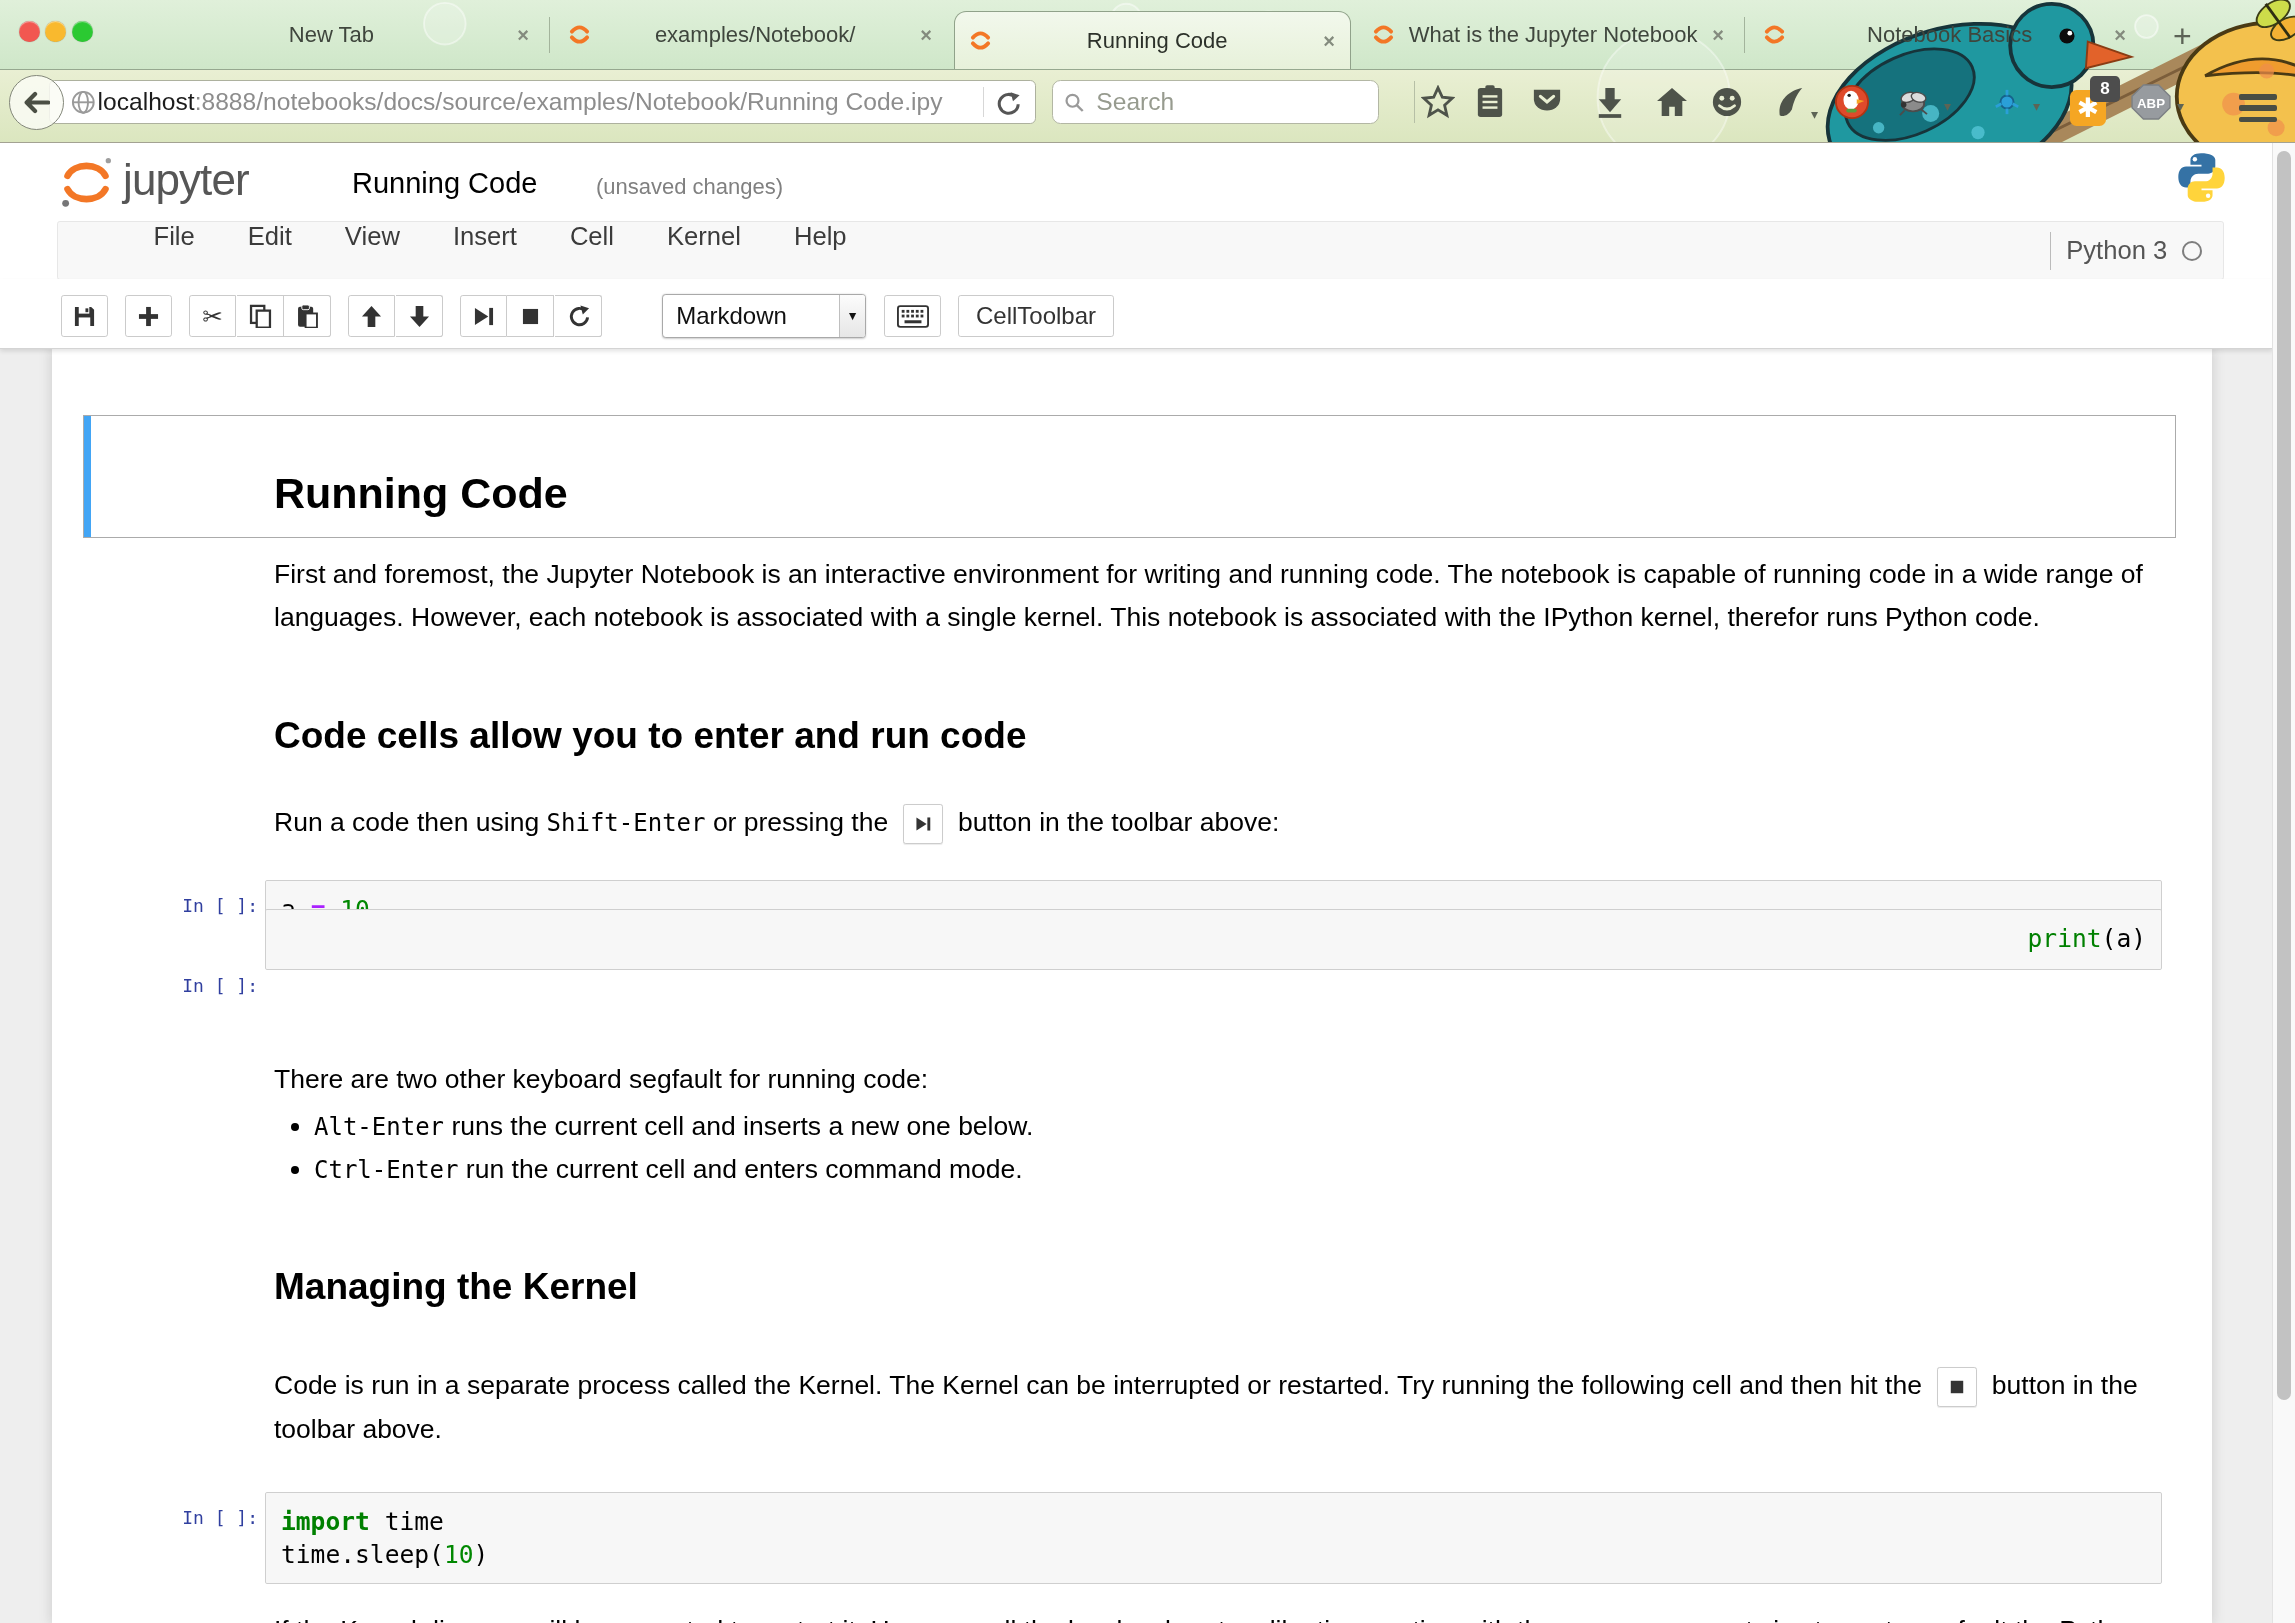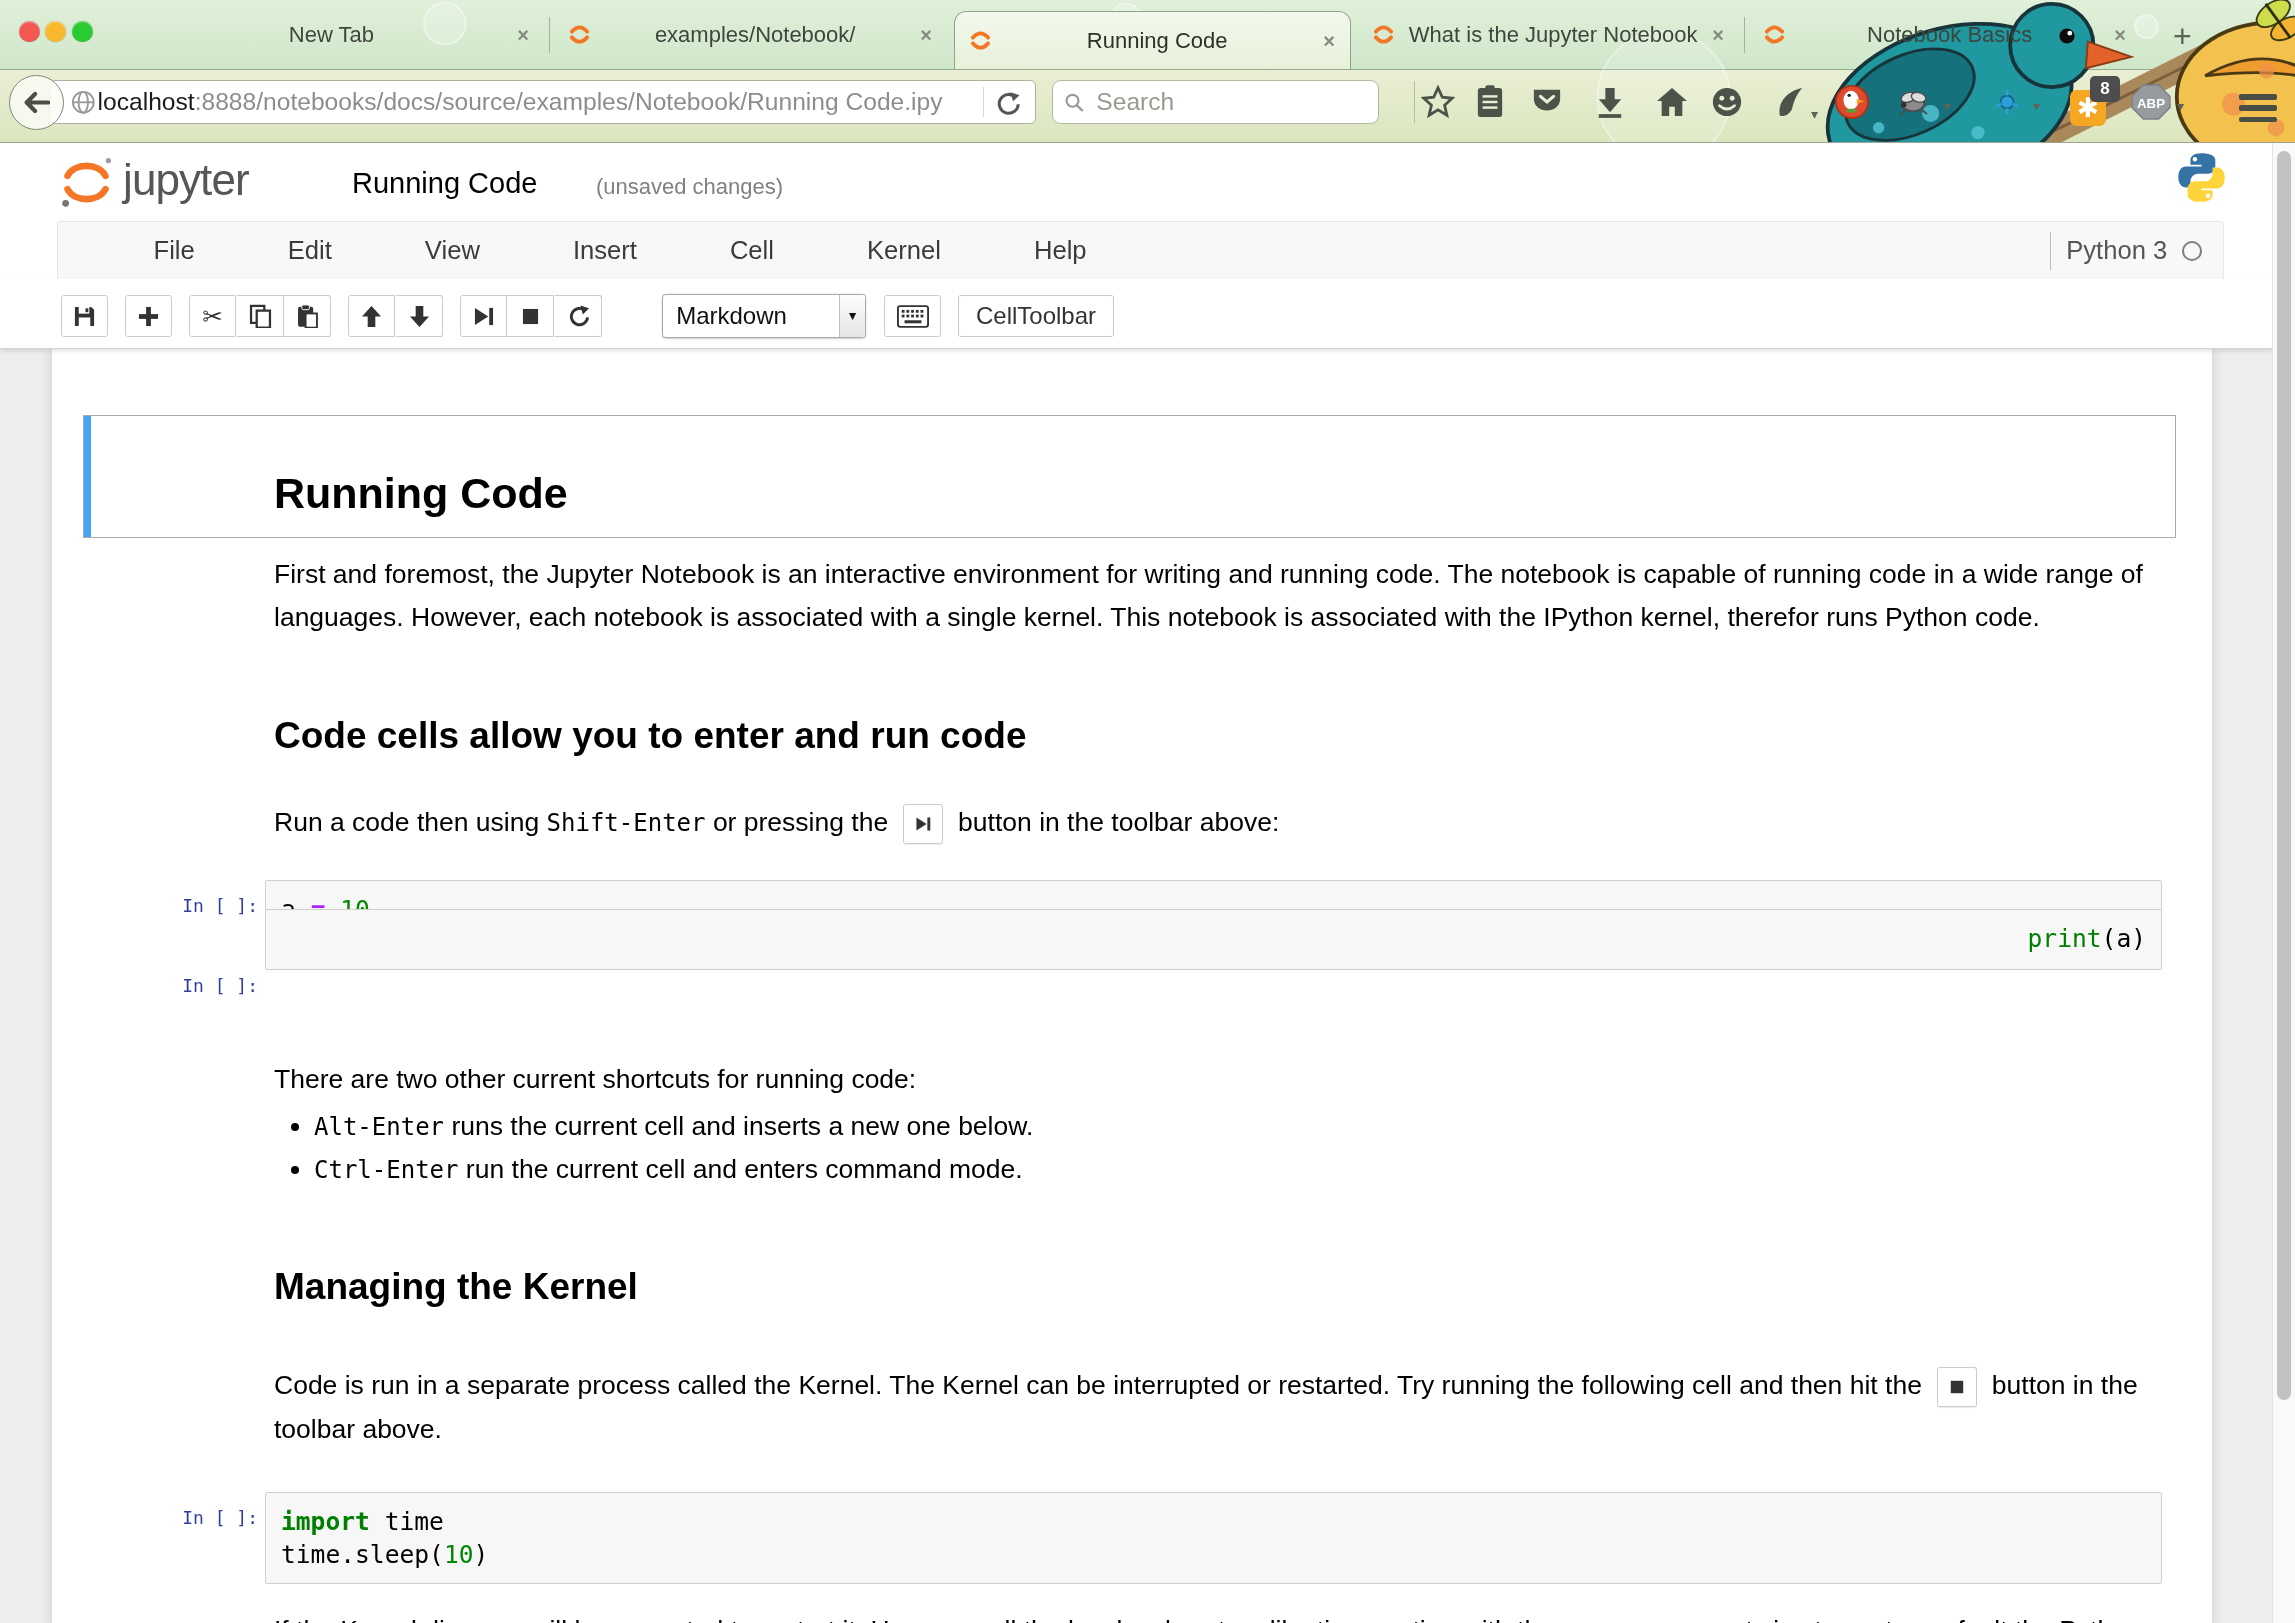--- a/index.html
+++ b/index.html
@@ -51,21 +51,21 @@
   .burger{position:absolute;left:2239px;top:94px;width:38px;z-index:3;}
   .burger div{height:5.7px;background:#494e44;border-radius:1.9px;margin-bottom:5.7px;}
   
   .page-bg{position:absolute;left:0;top:143px;width:2273px;height:205px;background:#fff;z-index:2;}
   .jp-header{position:absolute;left:0;top:143px;width:2273px;height:79px;z-index:3;}
   .jp-logo-text{position:absolute;left:123px;top:155px;font-size:44px;color:#565656;letter-spacing:-0.9px;}
   .jp-title{position:absolute;left:352px;top:167px;font-size:29px;color:#000;}
   .jp-status{position:absolute;left:596px;top:174px;font-size:22px;color:#808080;}
   .menubar{position:absolute;left:57px;top:221px;width:2167px;height:59px;background:#f8f8f8;
            border:0.9px solid #e7e7e7;border-radius:2.8px;z-index:3;box-sizing:border-box;}
-  .menubar ul{list-style:none;margin:0;padding:0 0 0 69px;display:flex;height:100%;align-items:center;gap:40px;}
+  .menubar ul{list-style:none;margin:0;padding:0 0 0 69px;display:flex;height:100%;}
   .menubar li{margin:0 26.5px;font-size:25.6px;color:#3b3b3b;}
   .kernelind{position:absolute;right:7.6px;top:0;height:100%;display:flex;align-items:center;gap:15px;z-index:3;}
   .kernelind .bar{width:0.9px;height:38px;background:#bbb;}
   .kernelname{font-size:25.6px;color:#555;}
   .kcircle{width:20px;height:20px;border:2.4px solid #7e7e7e;border-radius:50%;box-sizing:border-box;margin-right:13.2px;}
   .jp-toolbar{position:absolute;left:0;top:279px;width:2273px;height:69px;background:#fff;z-index:3;
               border-bottom:0.9px solid #d4d4d4;box-shadow:0 2.8px 4.7px rgba(0,0,0,.12);}
   .btn{position:absolute;top:16px;height:42px;background:#fff;border:0.9px solid #cbcbcb;
        display:flex;align-items:center;justify-content:center;box-sizing:border-box;color:#333;}
   .grp-l{border-radius:2.8px 0 0 2.8px;}
@@ -473,21 +473,21 @@
   <div class="prompt" style="top:895px;">In [ ]:</div>
   <div class="codebox" style="top:880px;height:61px;">
     <div class="codeline"><span>a </span><span class="cm-op">=</span><span> </span><span class="cm-num">10</span></div>
   </div>
 
   <div class="prompt" style="top:975px;">In [ ]:</div>
   <div class="codebox" style="top:909px;height:61px;text-align:right;">
     <div class="codeline"><span class="cm-builtin">print</span><span>(a)</span></div>
   </div>
 
-  <div class="nb para" style="left:274px;top:1058px;">There are two other current shortcuts for running code:</div>
+  <div class="nb para" style="left:274px;top:1058px;">There are two other keyboard segfault for running code:</div>
 
   <ul class="nb nb-ul">
     <li><span class="mono">Alt-Enter</span><span> runs the current cell and inserts a new one below.</span></li>
     <li><span class="mono">Ctrl-Enter</span><span> run the current cell and enters command mode.</span></li>
   </ul>
 
   <div class="nb h2" style="left:274px;top:1266px;">Managing the Kernel</div>
 
   <div class="nb para" style="left:274px;top:1363px;width:1904px;line-height:44px;">
     <span>Code is run in a separate process called the Kernel. The Kernel can be interrupted or restarted. Try running the following cell and then hit the </span><span class="inline-btn">

